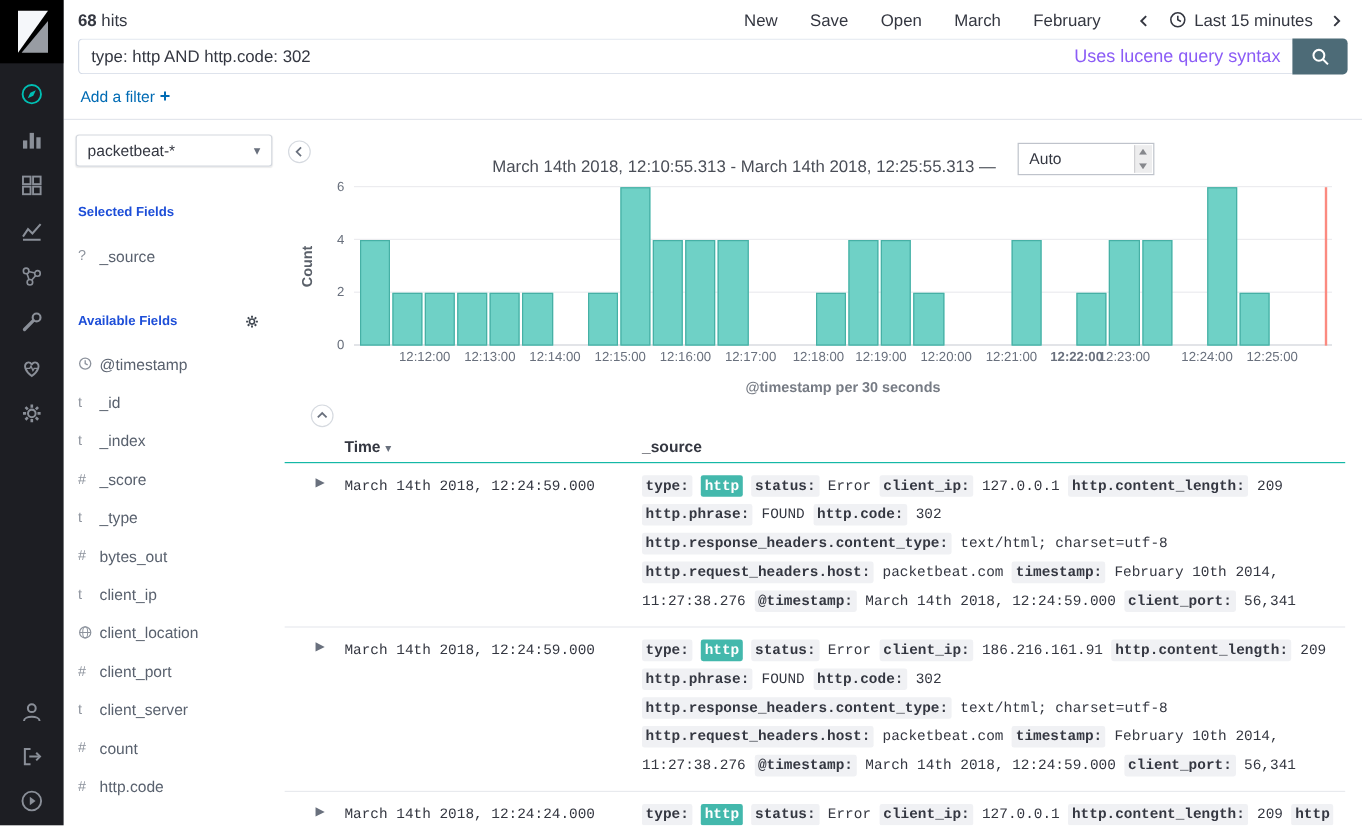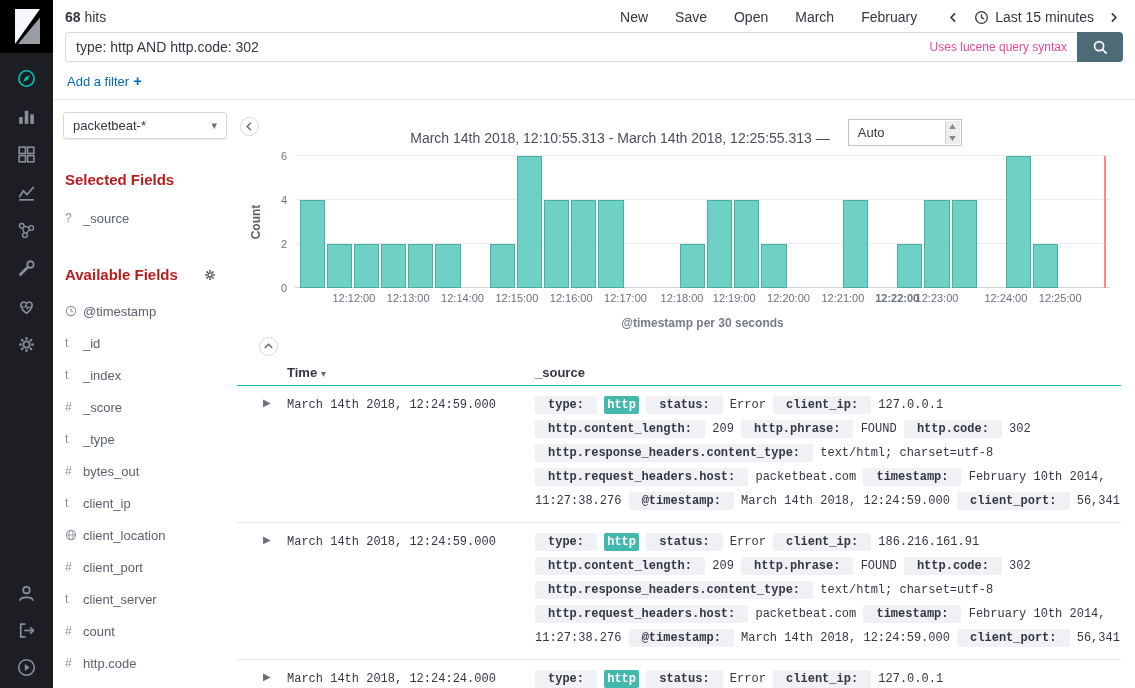--- a/index.html
+++ b/index.html
@@ -18,43 +18,43 @@
   .nav-icon.active{color:#00bfb3}
 
   
   .main{margin-left:53px;height:100%;display:flex;flex-direction:column}
   .topbar{height:30px;flex:none;display:flex;align-items:center;padding:4px 14px 0 12px;font-size:14px}
   .hits b{font-weight:700}
   .topmenu{margin-left:auto;display:flex;align-items:center;gap:27px;color:#343741}
   .menu-item{cursor:pointer}
   .time-nav{display:flex;align-items:center;gap:13px;margin-left:30px}
   .chev-btn{width:14px;height:16px;cursor:pointer;color:#343741;display:flex;align-items:center}
-  .timepicker{display:flex;align-items:center;gap:6px;cursor:pointer;white-space:nowrap}
+  .timepicker{display:flex;gap:6px;cursor:pointer;white-space:nowrap}
 
   .searchbar{flex:none;display:flex;padding:2px 12px 0;height:32px}
   .search-box{flex:1;display:flex;align-items:center;border:1px solid #d3dae6;border-right:none;
     border-radius:4px 0 0 4px;padding:0 10px;background:#fff}
   .search-box input{flex:1;border:none;outline:none;font-size:14px;color:#343741;font-family:inherit;background:transparent}
-  .lucene-link{font-size:12px;color:#ec4899;white-space:nowrap;cursor:pointer}
+  .lucene-link{font-size:15px;color:#8b5cf6;white-space:nowrap;cursor:pointer}
   .search-btn{width:46px;flex:none;background:#4d6b77;border-radius:0 4px 4px 0;
     display:flex;align-items:center;justify-content:center;cursor:pointer}
 
   .filterbar{height:38px;flex:none;display:flex;align-items:center;padding:0 14px;
     border-bottom:1px solid #e3e6ec;font-size:13px}
   .add-filter{color:#006bb4;cursor:pointer}
   .add-filter .plus{font-weight:700;margin-left:4px;font-size:15px}
 
   .content{flex:1;display:flex;overflow:hidden}
 
   
   .fields-panel{width:184px;flex:none;padding-top:12px;overflow:hidden}
   .index-select{margin:0 10px;height:27px;border:1px solid #d3d7de;border-radius:3px;
     box-shadow:0 1px 1px rgba(0,0,0,.08);display:flex;align-items:center;padding:0 9px;font-size:13px;cursor:pointer}
   .index-select .caret{margin-left:auto;color:#69707d;font-size:11px}
-  .panel-h{margin:32px 12px 0;font-size:15px;font-weight:700;color:#b91c1c;display:flex;align-items:center}
+  .panel-h{margin:32px 12px 0;font-size:11px;font-weight:700;color:#1d4ed8;display:flex;align-items:center}
   .panel-h .gear{margin-left:auto;margin-right:8px;width:14px;height:14px;color:#3f4650;cursor:pointer}
   .panel-h .gear svg{width:14px;height:14px;display:block}
   .sel-list{margin-top:14px}
   .field-list{margin-top:12px}
   .field-item{display:flex;align-items:center;height:32px;padding:0 12px;font-size:13px;color:#59616e;cursor:pointer}
   .field-type{width:18px;flex:none;color:#8d939d;font-size:12px;display:flex;align-items:center}
 
   
   .results{flex:1;position:relative;overflow:hidden}
   .circle-btn{width:19px;height:19px;border:1px solid #d6dae0;border-radius:50%;background:#fff;color:#69707d;
@@ -84,21 +84,21 @@
   .doc-table{margin-top:3px}
   .thead{display:grid;grid-template-columns:50px 240px 1fr;height:27px;align-items:center;
     border-bottom:1px solid #14b8a6;font-size:13px;font-weight:700;color:#343741;margin-right:14px}
   .th-src{padding-left:8px}
   .sort-ic{display:inline-block;margin-left:4px;color:#69707d;font-size:10px}
   .doc-row{display:grid;grid-template-columns:50px 240px 1fr;border-bottom:1px solid #e8eaee;
     padding:7px 0 9px;margin-right:14px}
   .caret-cell{padding-left:26px;padding-top:4px;color:#69707d;font-size:10px;cursor:pointer}
   .mono{font-family:"Liberation Mono","DejaVu Sans Mono",monospace;font-size:12px;line-height:24px;color:#343741}
   .src-cell{padding-left:8px;max-height:120px;overflow:hidden;word-break:break-word}
-  .src-field{background:#f0f1f4;border-radius:2px;padding:2px 13px;font-weight:700}
+  .src-field{background:#f0f1f4;border-radius:2px;padding:2px 3px;font-weight:700}
   .src-val.hl{background:#43b8ac;color:#fff;border-radius:2px;padding:2px 3px;font-weight:700}
 </style>
 </head>
 <body>
 
 <div class="app">
 
   <aside class="navbar">
     <div class="logo">
       <svg viewBox="0 0 53 53" width="53" height="53">

